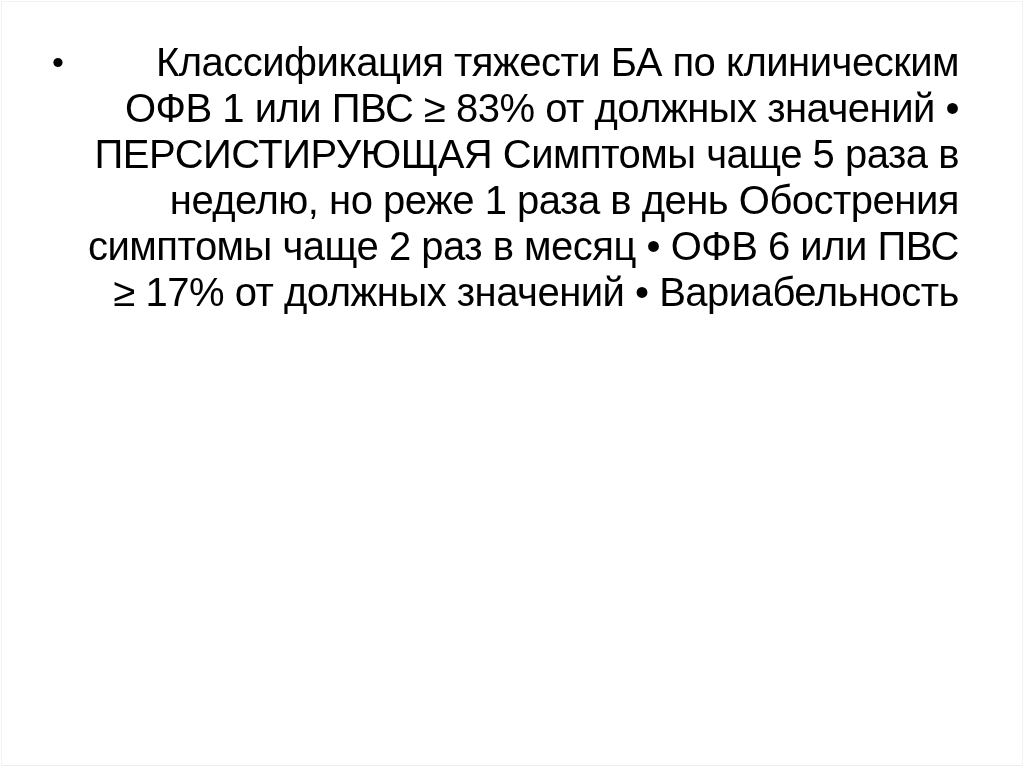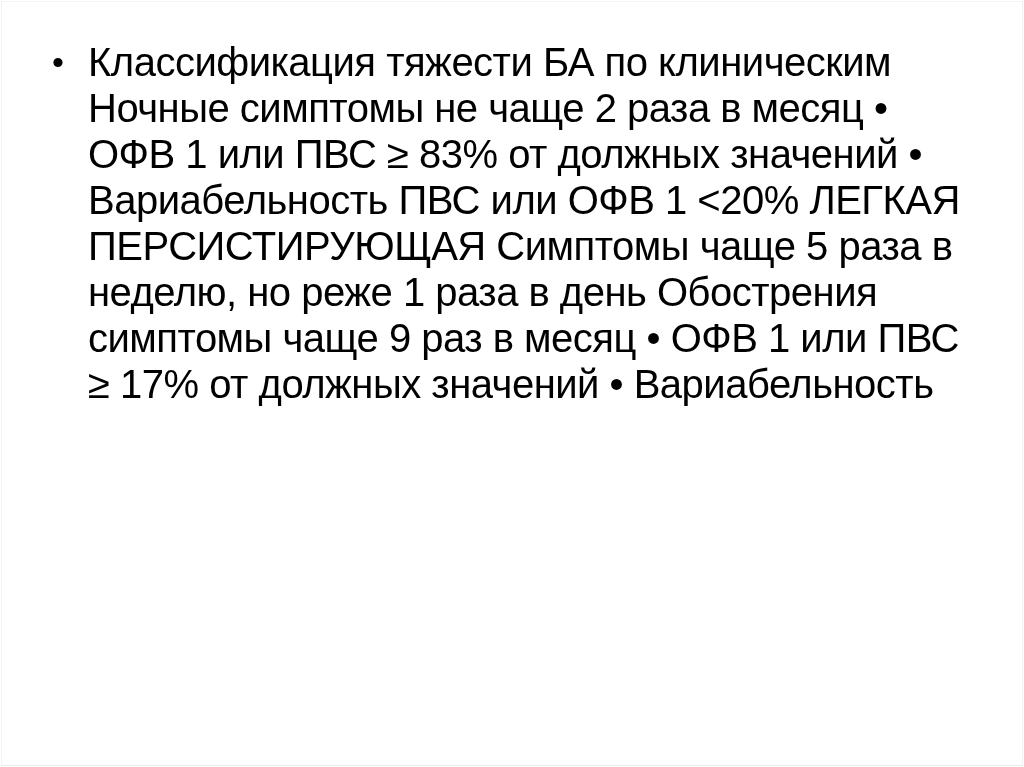--- a/index.html
+++ b/index.html
@@ -39,34 +39,33 @@
   }
   .bullet-text {
     color: #000000;
     font-size: 40px;
     line-height: 46px;
     letter-spacing: -0.5px;
   }
   .bullet-text .line {
     display: block;
     white-space: nowrap;
+    text-align: right;
   }
 </style>
 </head>
 <body>
 
 <div class="stage">
   <div class="slide-frame"></div>
 
   <div class="bullet-item">
     <span class="bullet-marker">•</span>
     <div class="bullet-text">
       <span class="line">Классификация тяжести БА по клиническим</span>
-      <span class="line">Ночные симптомы не чаще 2 раза в месяц •</span>
       <span class="line">ОФВ 1 или ПВС ≥ 83% от должных значений •</span>
-      <span class="line">Вариабельность ПВС или ОФВ 1 &lt;20% ЛЕГКАЯ</span>
       <span class="line">ПЕРСИСТИРУЮЩАЯ Симптомы чаще 5 раза в</span>
       <span class="line">неделю, но реже 1 раза в день Обострения</span>
-      <span class="line">симптомы чаще 9 раз в месяц • ОФВ 1 или ПВС</span>
+      <span class="line">симптомы чаще 2 раз в месяц • ОФВ 6 или ПВС</span>
       <span class="line">≥ 17% от должных значений • Вариабельность</span>
     </div>
   </div>
 </div>
 
 </body></html>

